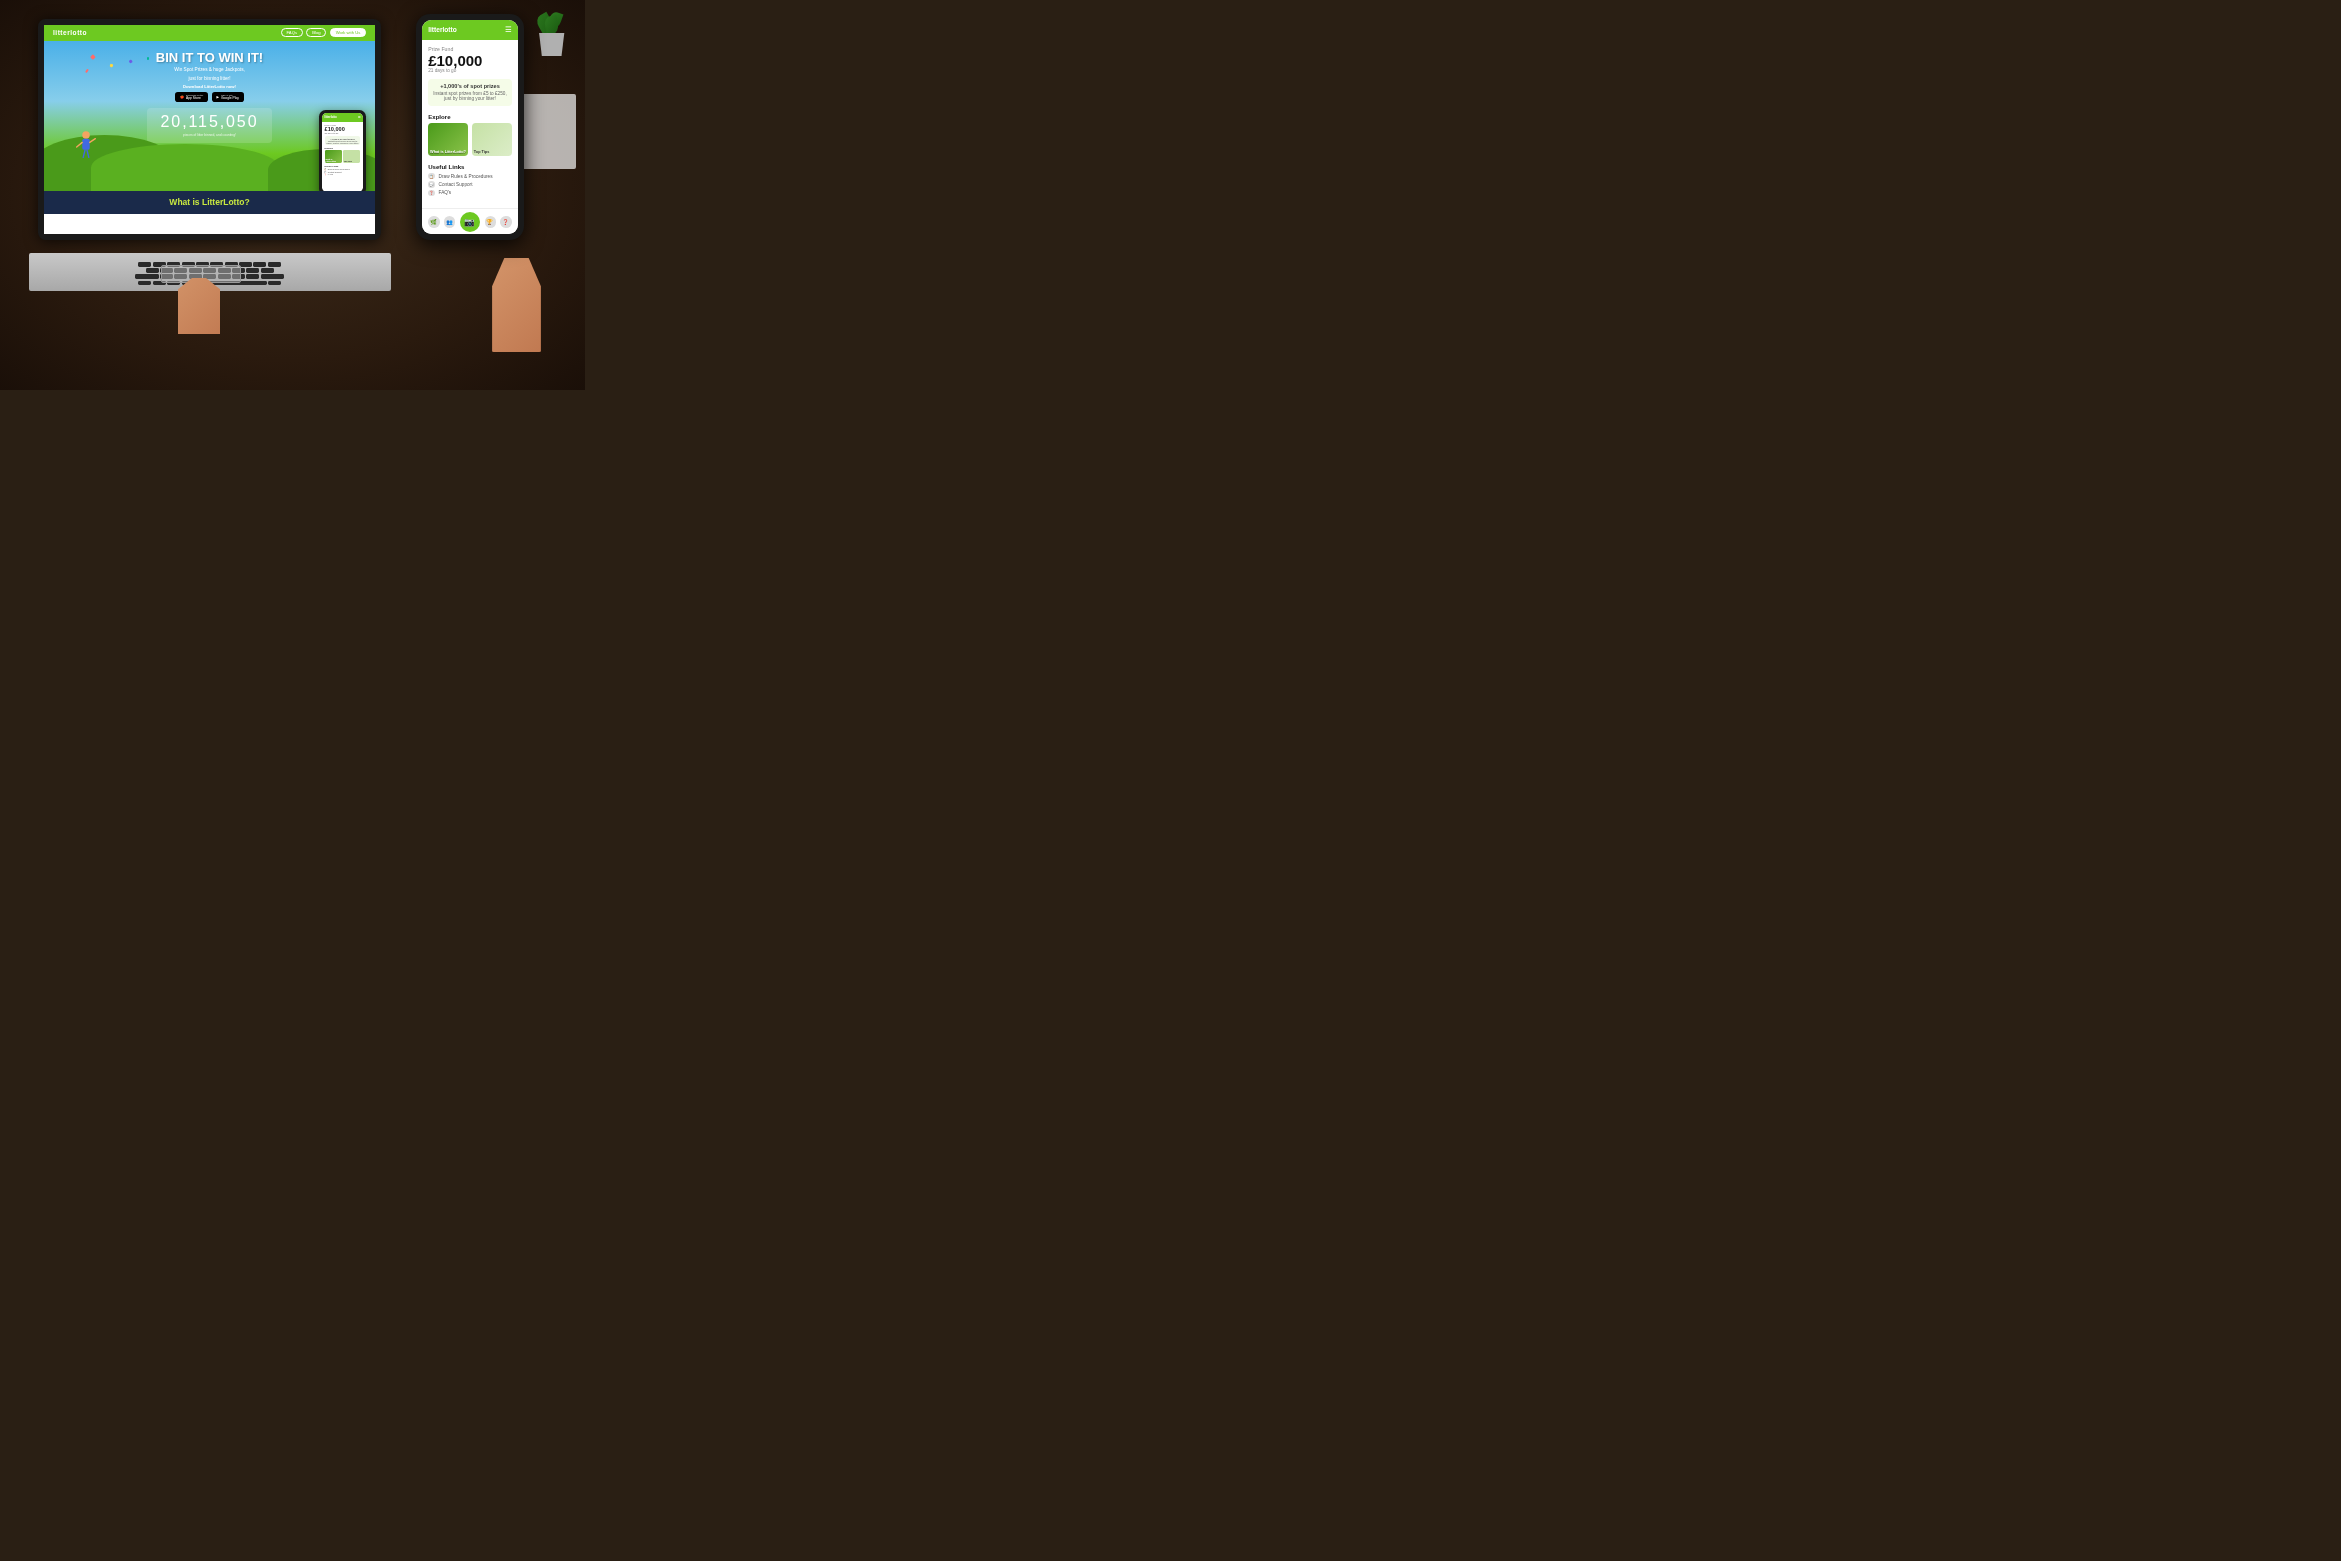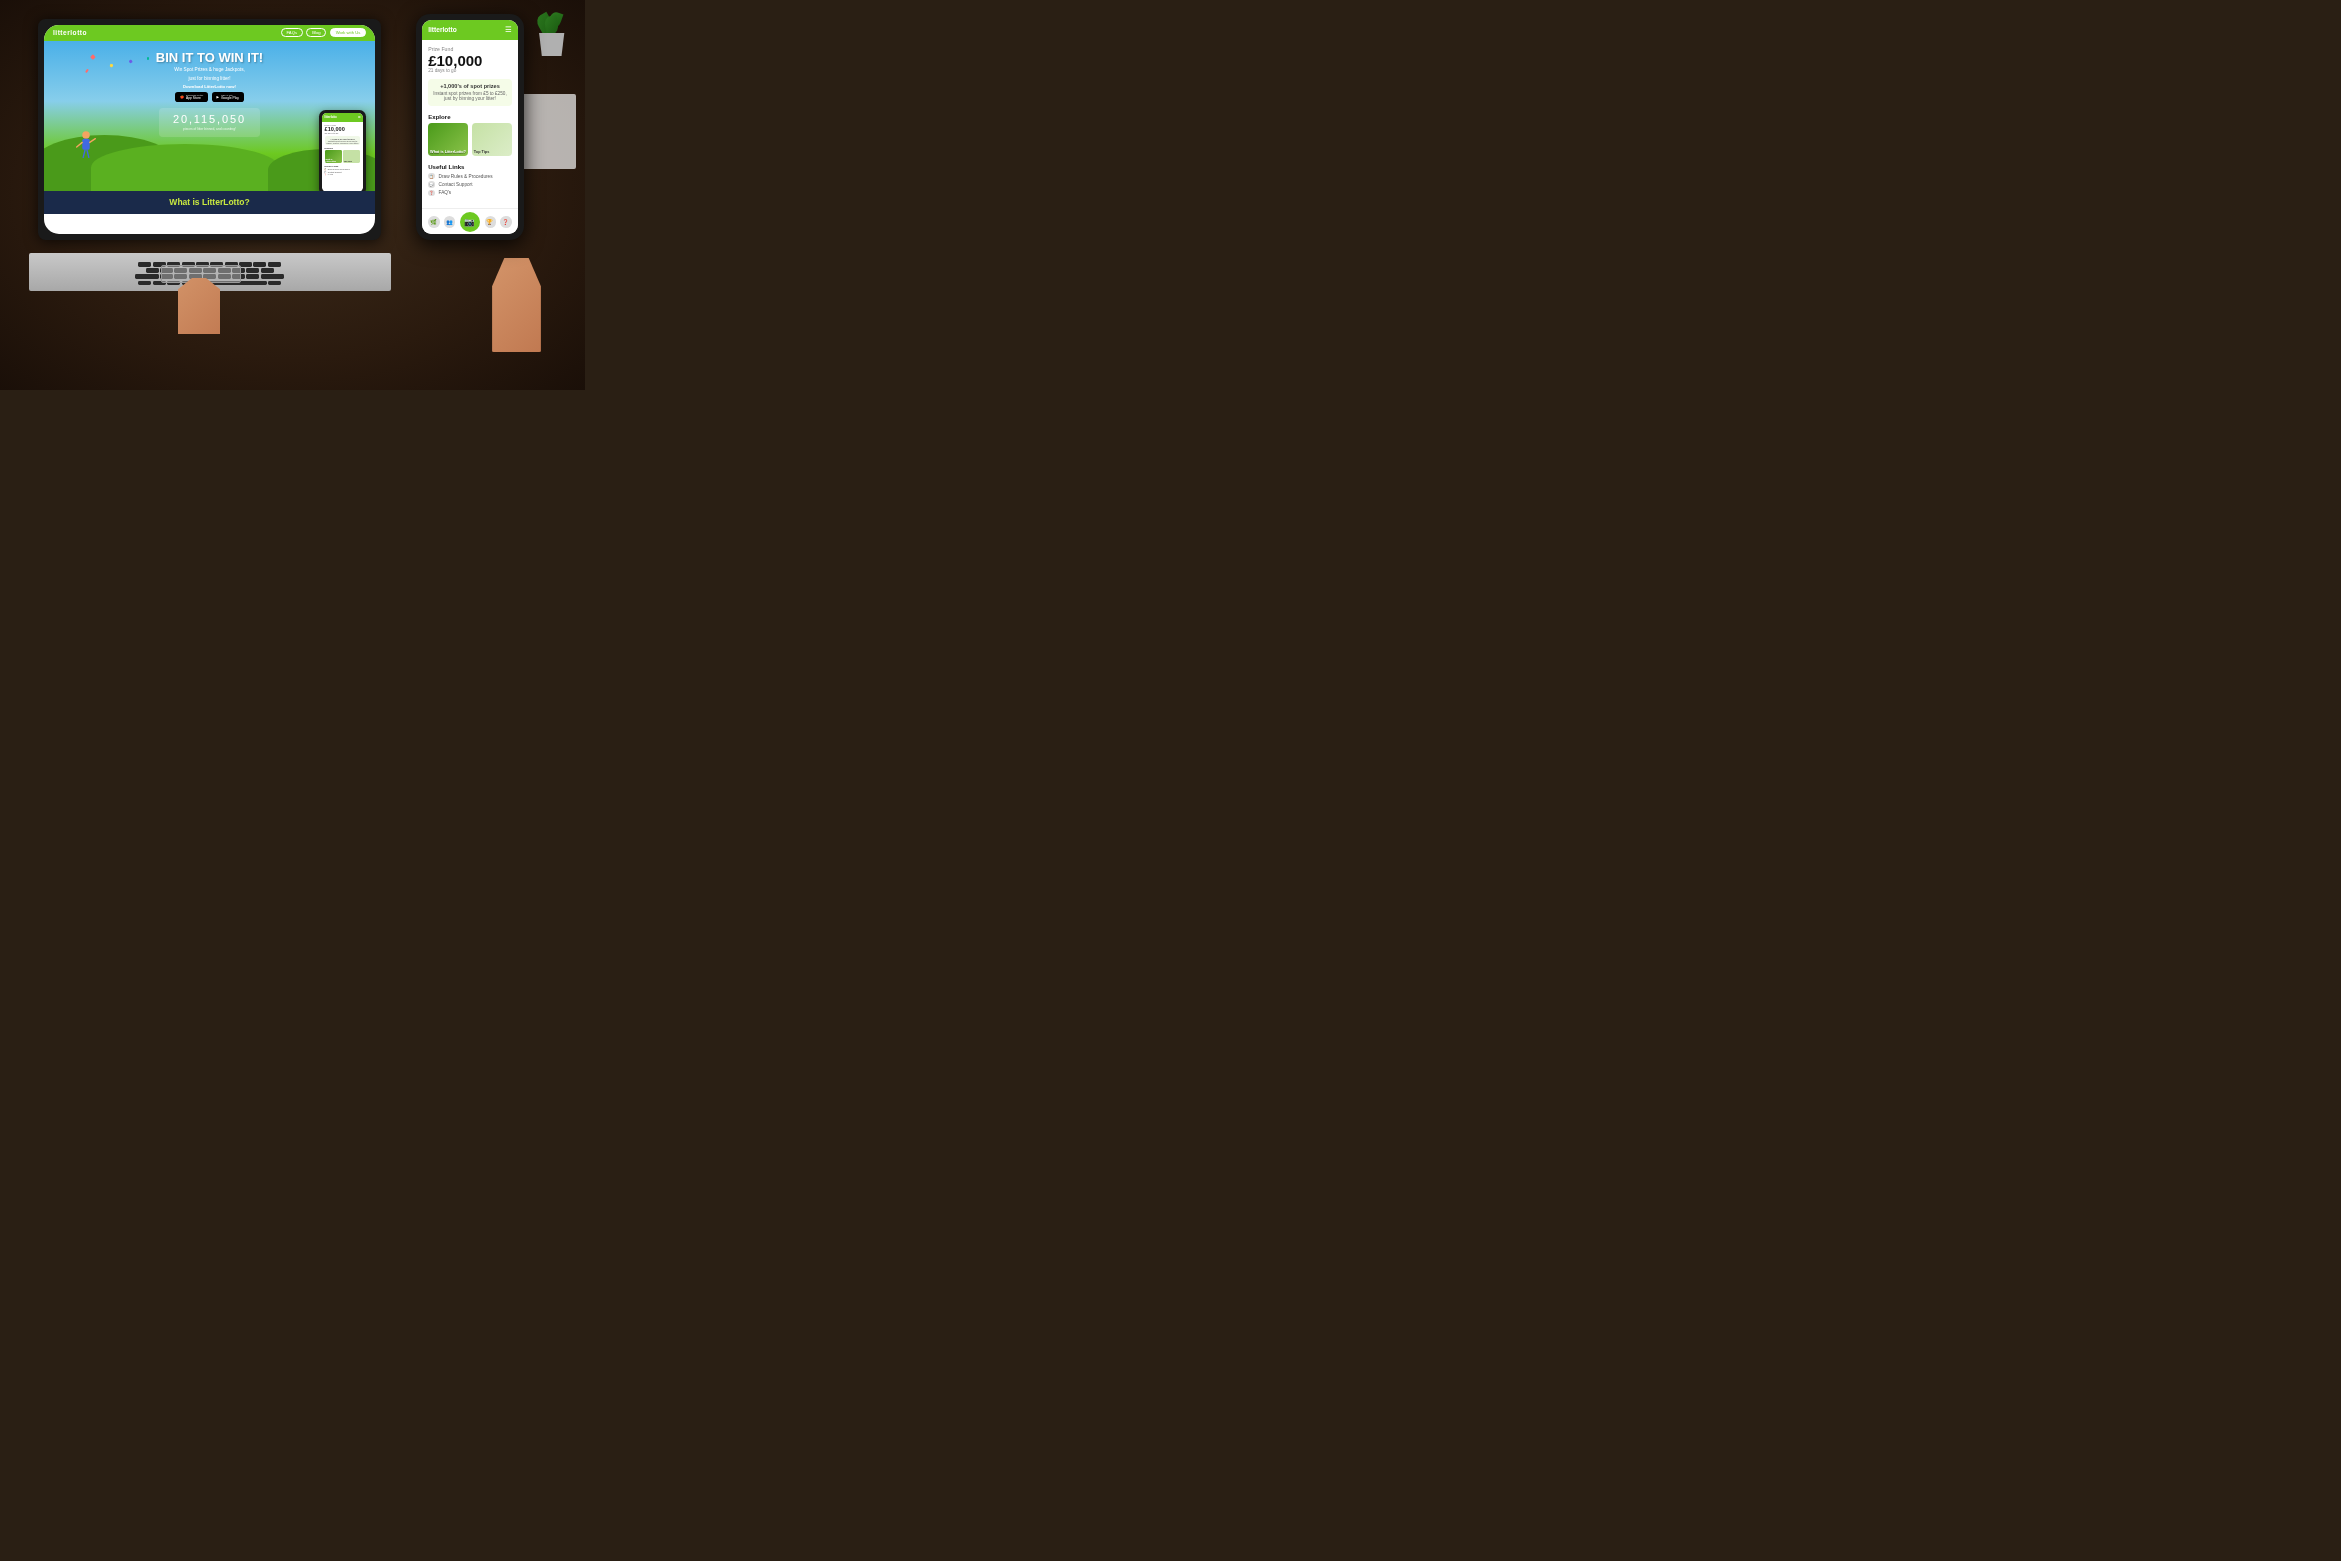--- a/index.html
+++ b/index.html
@@ -36,21 +36,21 @@
       height: 221px;
       background: #1a1a1a;
       border-radius: 7.5px;
       padding: 5.6px;
       box-shadow: 0 1.9px 14px rgba(0,0,0,0.7);
     }
 
     .laptop-screen {
       width: 100%;
       height: 100%;
-      border-radius: 15px;
+      border-radius: 0;
       overflow: hidden;
       background: #fff;
     }
 
     
     .website-nav {
       background: #6dc921;
       height: 16px;
       display: flex;
       align-items: center;
@@ -142,21 +142,21 @@
 
     .counter-box {
       background: rgba(255,255,255,0.15);
       border-radius: 3.8px;
       padding: 5.6px 14px;
       text-align: center;
     }
 
     .counter-number {
       color: white;
-      font-size: 11px;
+      font-size: 16px;
       font-weight: 300;
       letter-spacing: 1.9px;
     }
 
     .counter-label {
       color: rgba(255,255,255,0.8);
       font-size: 3.3px;
       margin-top: 1.9px;
     }
 

